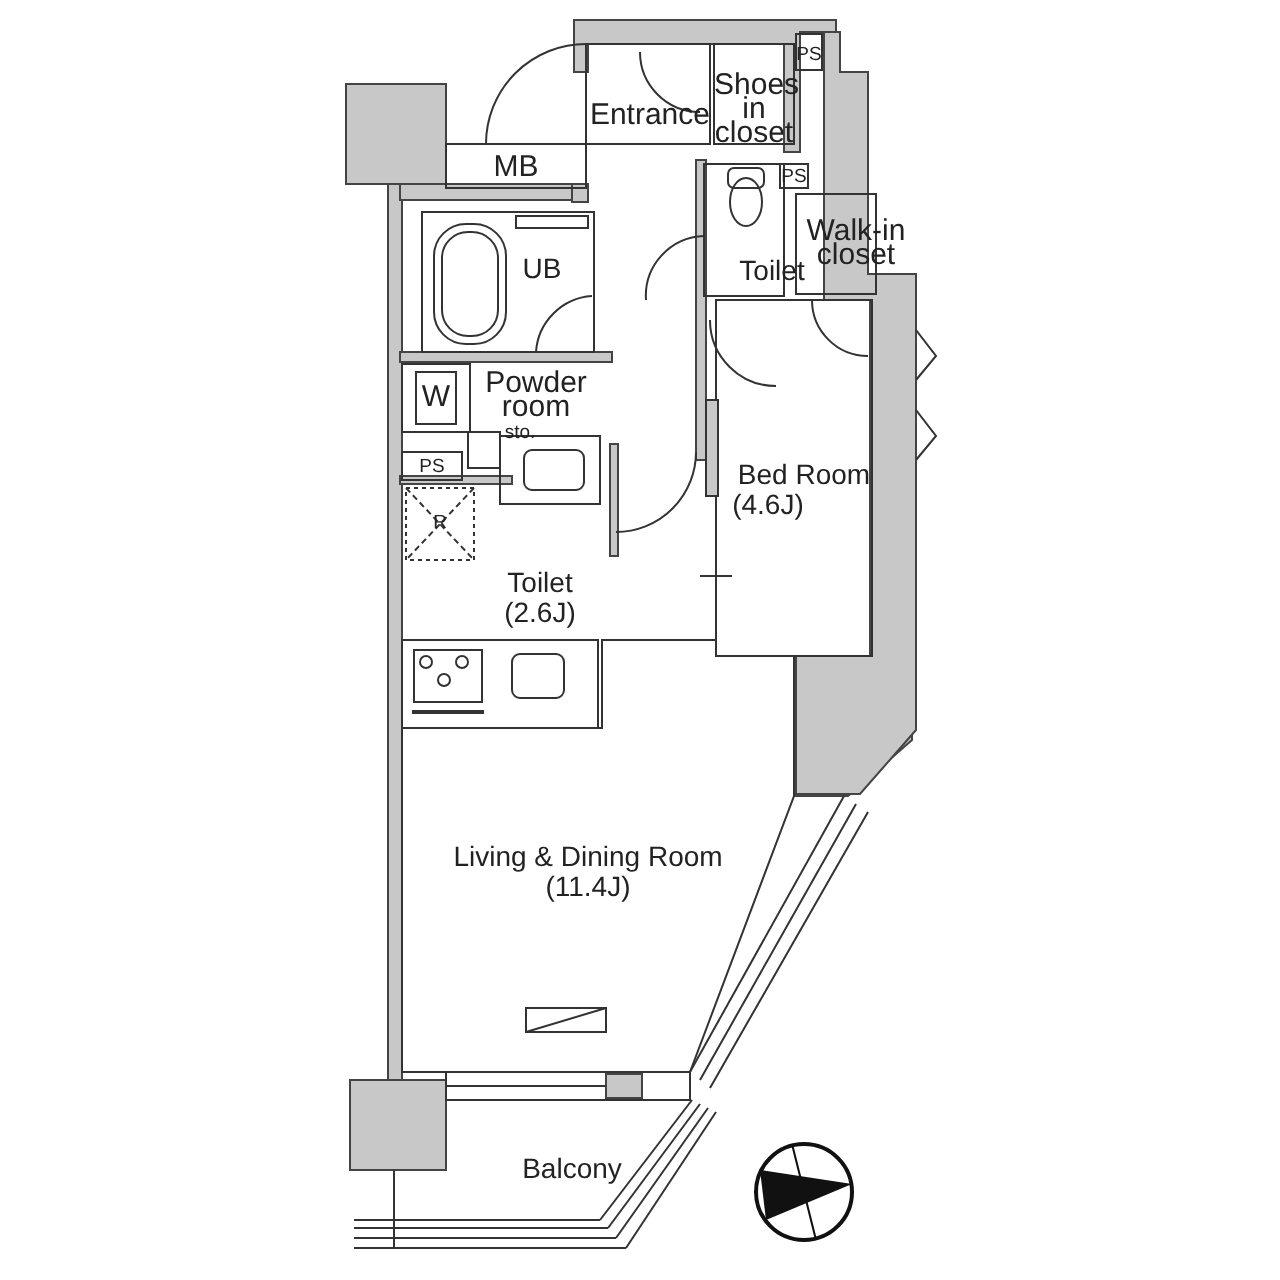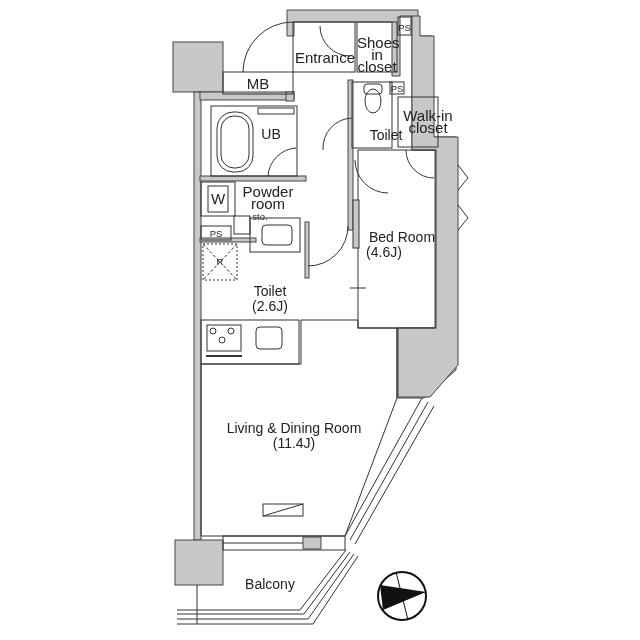--- a/index.html
+++ b/index.html
@@ -135,13 +135,13 @@
 <div class="lbl" style="left:208px;top:193px;width:20px;">W</div>
 <div class="lbl lbl-sm" style="left:248px;top:212px;width:24px;">sto.</div>
 <div class="lbl lbl-sm" style="left:201px;top:229px;width:30px;">PS</div>
 <div class="lbl lbl-sm" style="left:213px;top:257px;width:14px;">R</div>
 <div class="lbl lbl-lg" style="left:230px;top:284px;width:80px;">Toilet</div>
 <div class="lbl lbl-lg" style="left:230px;top:299px;width:80px;">(2.6J)</div>
 <div class="lbl lbl-lg" style="left:362px;top:230px;width:80px;">Bed Room</div>
 <div class="lbl lbl-lg" style="left:344px;top:245px;width:80px;">(4.6J)</div>
 <div class="lbl lbl-lg" style="left:224px;top:421px;width:140px;">Living &amp; Dining Room</div>
 <div class="lbl lbl-lg" style="left:224px;top:436px;width:140px;">(11.4J)</div>
-<div class="lbl lbl-lg" style="left:235px;top:577px;width:70px;">Balcony</div>
+<div class="lbl lbl-lg" style="left:251px;top:577px;width:70px;">Balcony</div>
 
 </body></html>

